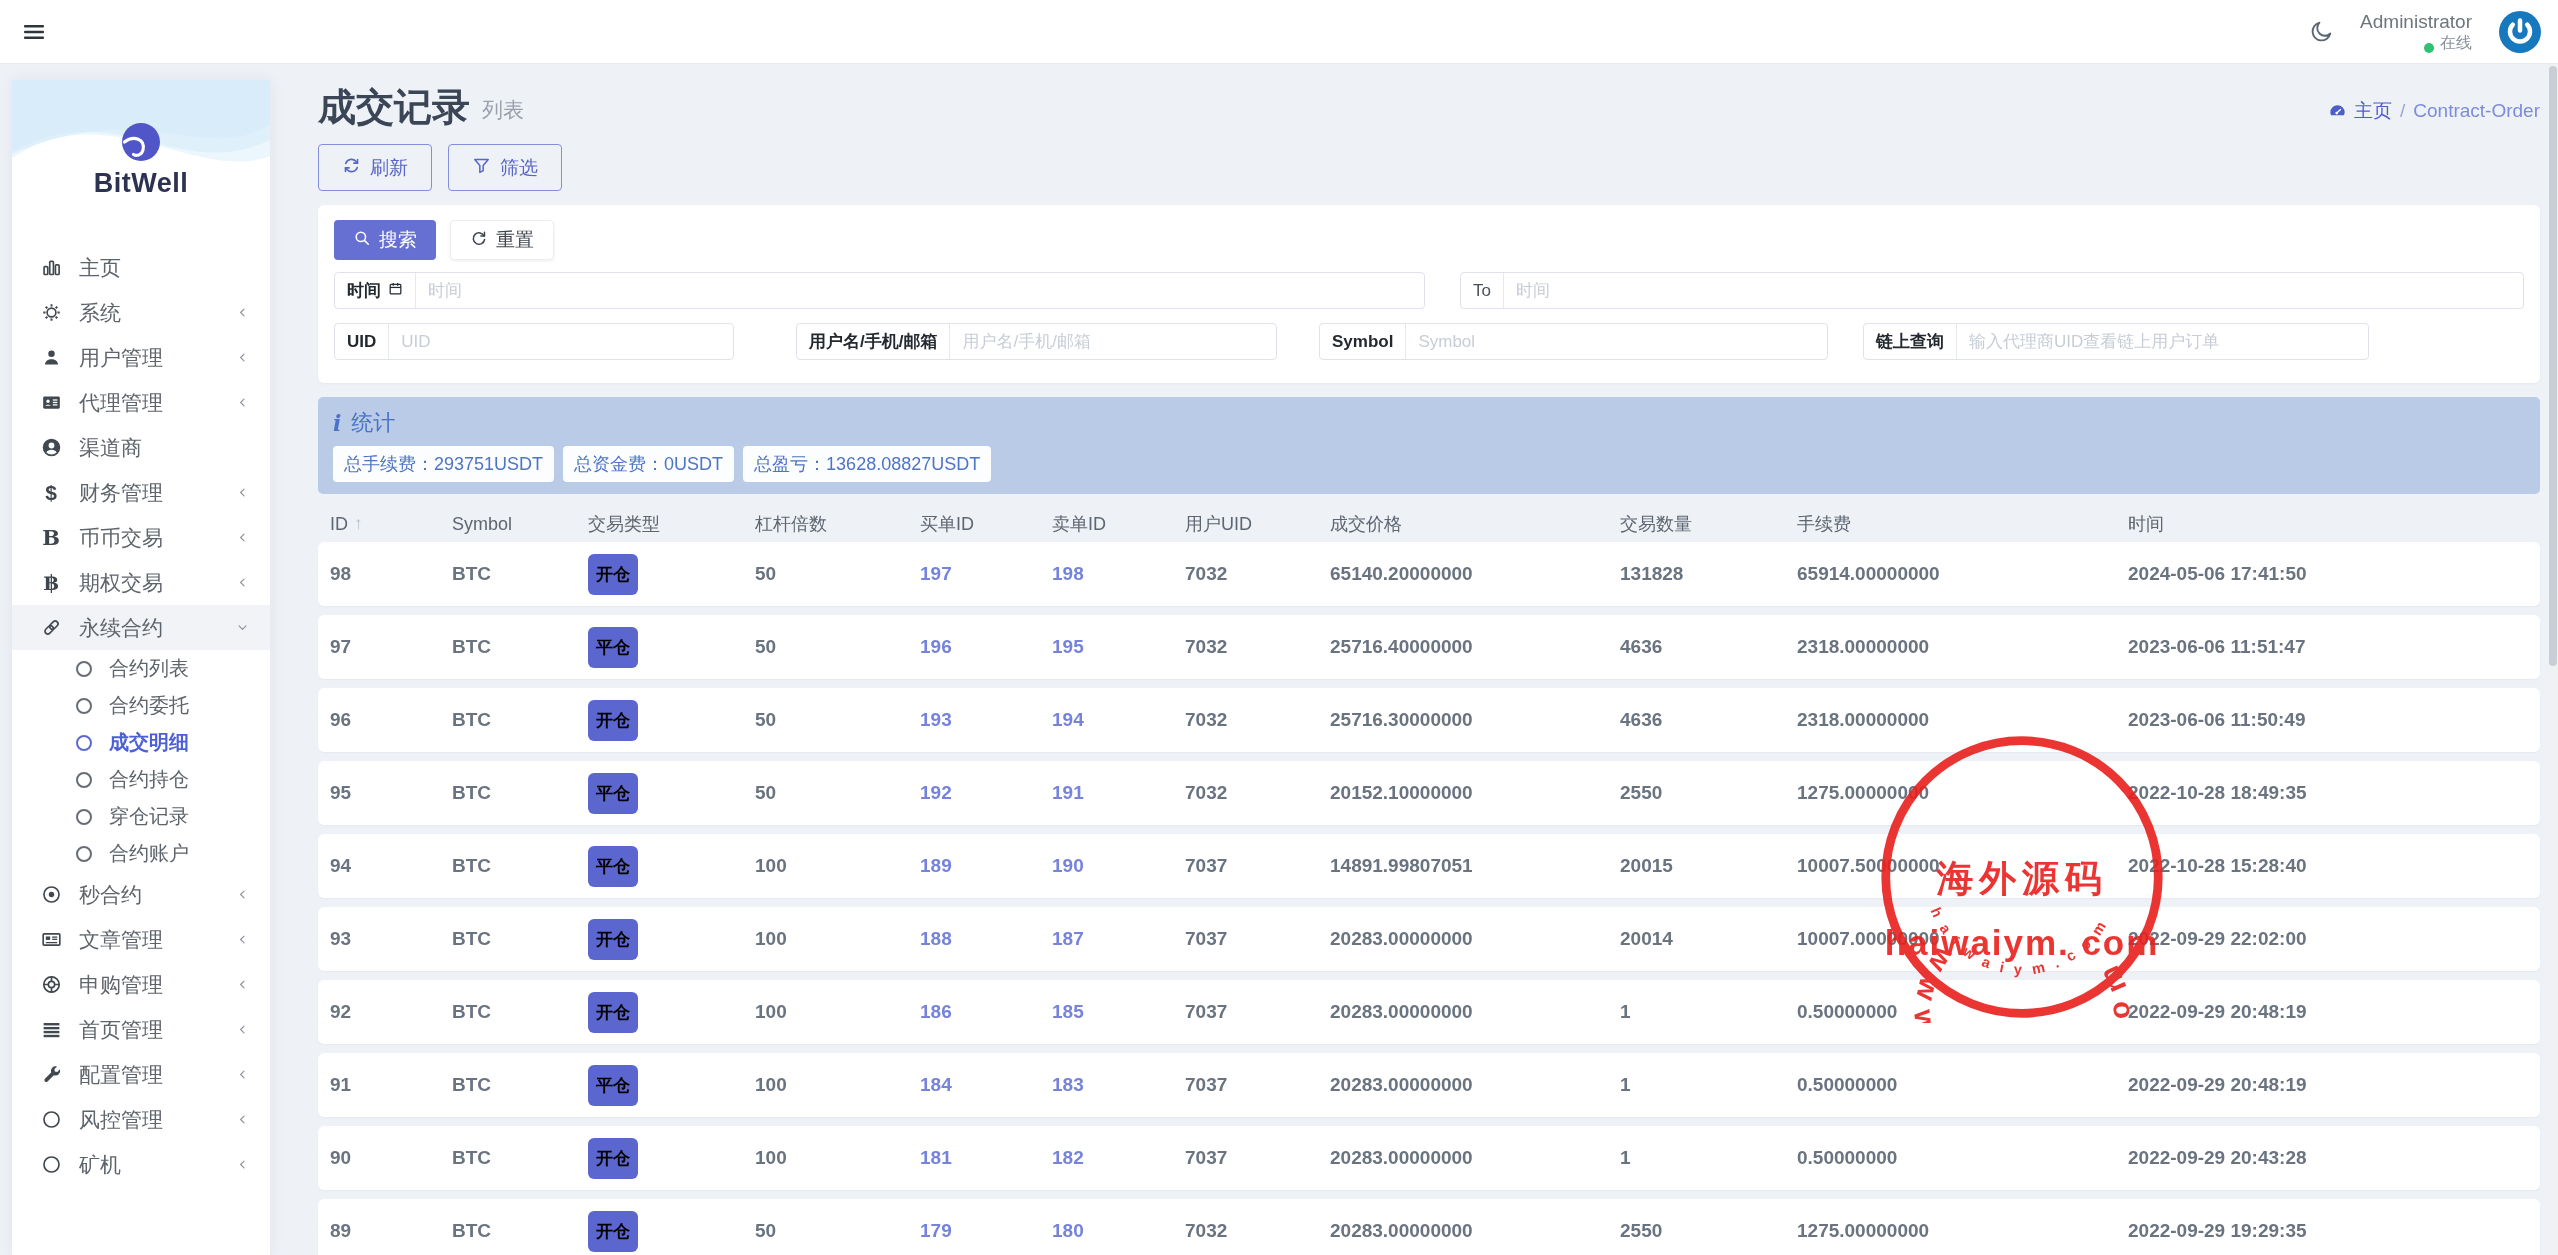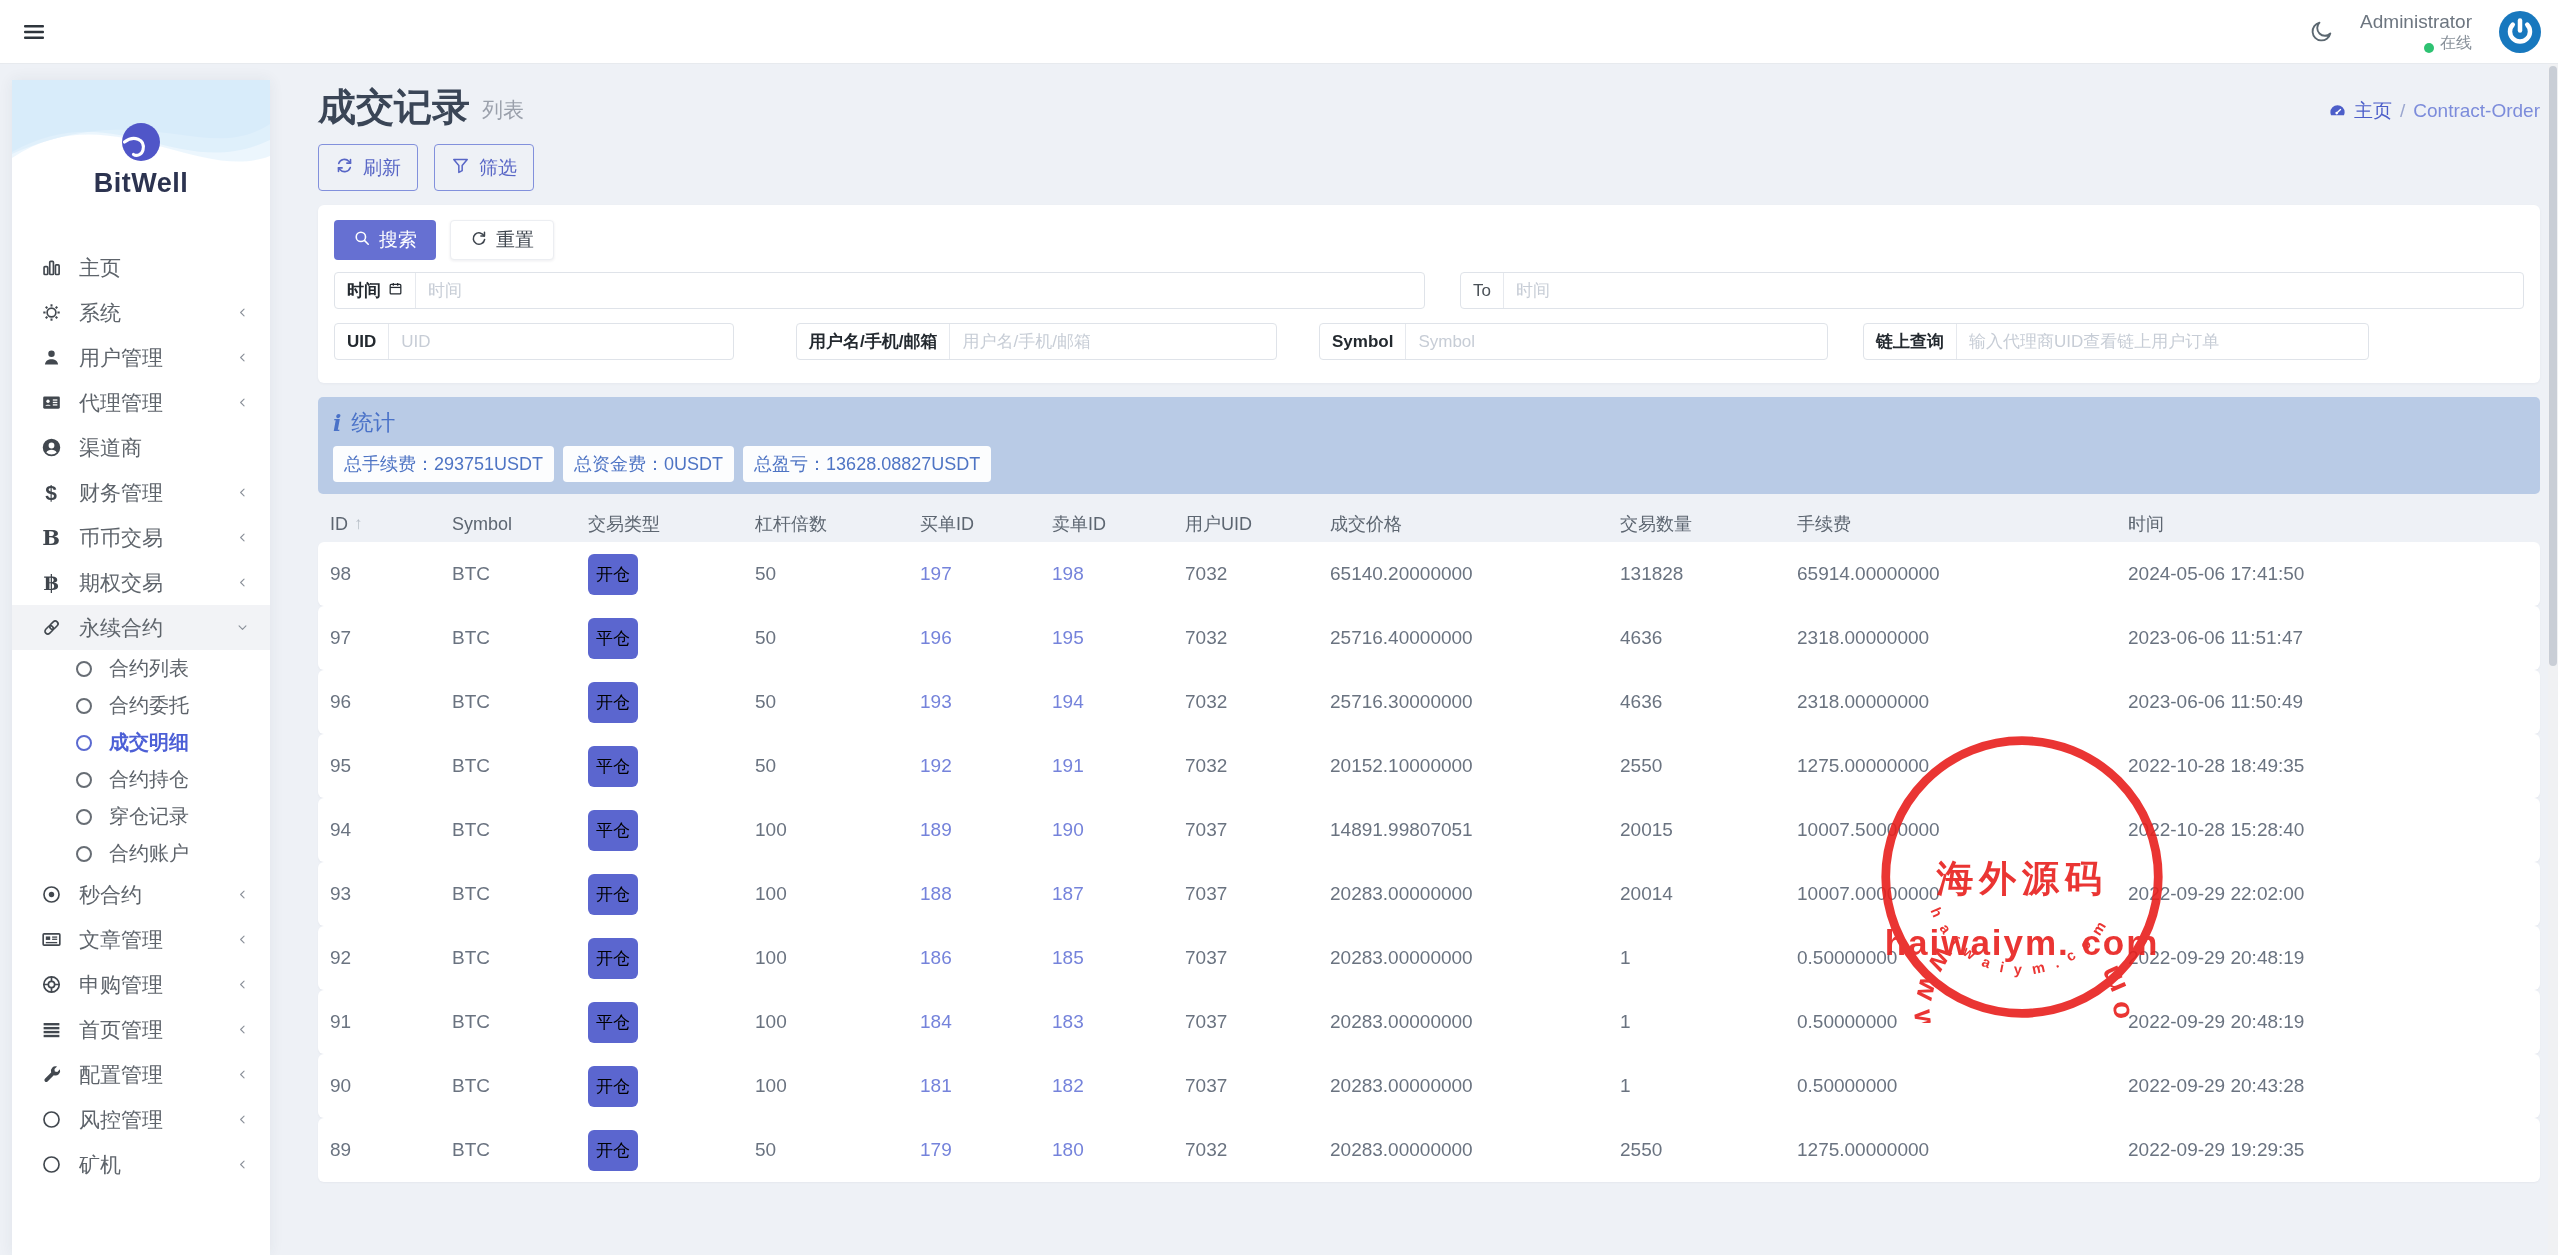--- a/index.html
+++ b/index.html
@@ -50,21 +50,21 @@
   .page-head { padding-top:20px; display:flex; align-items:flex-start; }
   .page-title { font-size:38px; font-weight:bold; color:#3a4556; line-height:46px; }
   .page-sub { font-size:21px; color:#9aa0ab; margin-left:12px; line-height:52px; }
   .breadcrumb { margin-left:auto; margin-top:14px; display:flex; align-items:center;
     gap:8px; font-size:19px; color:#4c5ec9; }
   .breadcrumb .bc-home { color:#4c5ec9; text-decoration:none; display:flex; align-items:center; gap:7px; cursor:pointer; }
   .breadcrumb .sep { color:#9aa6cf; }
   .breadcrumb .bc-cur { color:#7c8cdb; cursor:pointer; }
 
   .toolbar { margin-top:8px; display:flex; gap:16px; }
-  .obtn { display:inline-flex; align-items:center; gap:9px; height:47px; padding:0 16px;
+  .obtn { display:inline-flex; align-items:center; gap:9px; height:47px; padding:0 23px;
     border:1px solid #8290dc; border-radius:4px; background:transparent; color:#5866c6;
     font-size:19px; font-family:inherit; cursor:pointer; }
 
   .filter-card { margin-top:14px; background:#fff; border-radius:6px;
     padding:15px 16px 9px; box-shadow:0 1px 3px rgba(20,30,60,.04); }
   .actions { display:flex; gap:14px; }
   .btn { display:inline-flex; align-items:center; gap:8px; height:40px; padding:0 19px;
     border-radius:4px; font-size:19px; font-family:inherit; cursor:pointer; border:none; }
   .btn.solid { background:#6670d2; color:#fff; }
   .btn.plain { background:#fff; color:#3e454e; border:1px solid #eceef2;
@@ -96,22 +96,22 @@
     color:#4e74c4; white-space:nowrap; }
 
   .thead, .row-card {
     display:grid;
     grid-template-columns:122px 136px 167px 165px 132px 133px 145px 290px 177px 331px minmax(0,1fr);
     align-items:center; padding-left:12px;
   }
   .thead { margin-top:12px; height:36px; font-size:18px; color:#5d6671; }
   .th-cell { display:flex; align-items:center; gap:6px; }
   .sort-arrow { color:#b6bdc6; font-size:17px; }
-  .row-card { background:#fff; border-radius:6px; height:64px; 
-    font-size:19px; color:#6a7380; box-shadow:0 1px 2px rgba(25,35,60,.04); }
+  .row-card { background:#fff; border-radius:6px; height:64px; margin-bottom:9px;
+    font-size:19px; color:#6a7380; box-shadow:0 1px 2px rgba(25,35,60,.04);font-weight:bold; }
   .cell-link { color:#7583db; cursor:pointer; }
   .type-badge { display:inline-block; background:#5b66cf; color:#000000; font-size:17px;
     padding:12px 8px; border-radius:6px; line-height:1; }
 
   
   .stamp { position:absolute; left:1876px; top:731px; width:292px; height:292px;
     opacity:.9; z-index:40; pointer-events:none; }
   .stamp .ring { fill:none; stroke:#e8201d; stroke-width:9px; }
   .stamp text { fill:#e8201d; font-family:"Liberation Sans","DejaVu Sans",sans-serif; }
   .wm-big { font-size:30px; font-weight:bold; letter-spacing:10px; }

